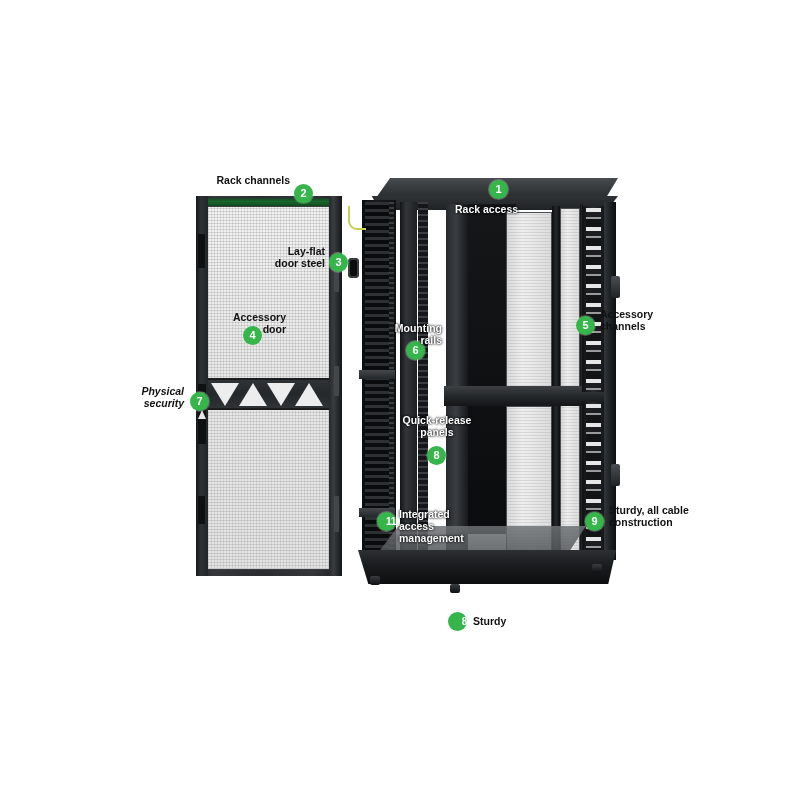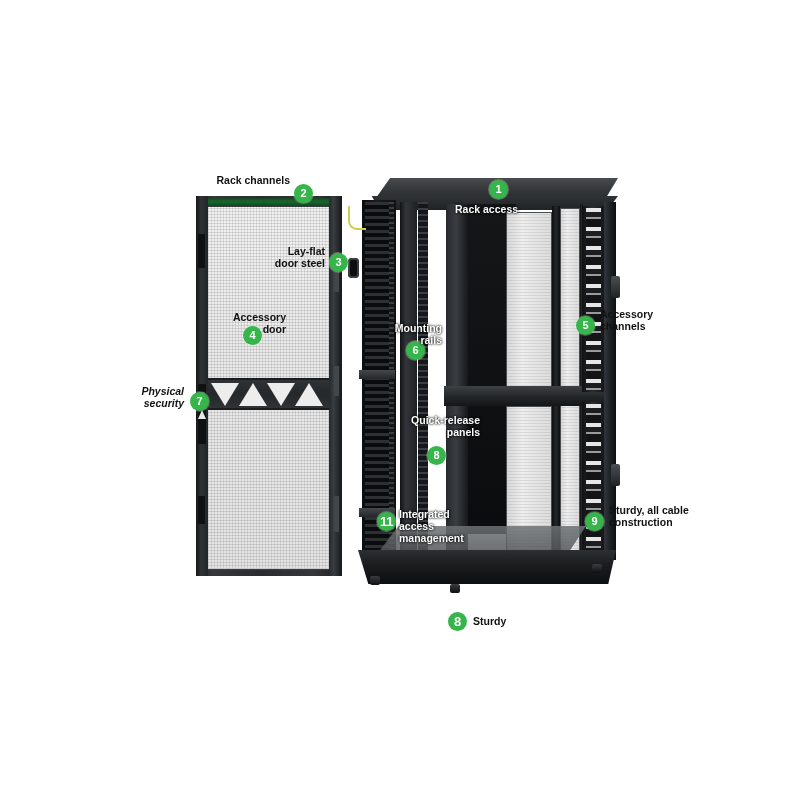--- a/index.html
+++ b/index.html
@@ -20,35 +20,35 @@
     background:#36b54a;
     color:#ffffff;
     font-size:11px;
     font-weight:bold;
     line-height:19px;
     text-align:center;
     letter-spacing:-0.3px;
     z-index:60;
     box-shadow:0 0 0 1px rgba(255,255,255,0.25);
   }
-  .badge.wide{font-size:13px;}
+  .badge.wide{font-size:10px;text-align:right;}
 
   
   .clabel{
     position:absolute;
     font-size:10.5px;
     font-weight:bold;
     line-height:12px;
     color:#111111;
     z-index:60;
     white-space:pre-line;
   }
   .clabel.light{color:#ffffff;text-shadow:0 0 3px rgba(0,0,0,.85),0 0 2px rgba(0,0,0,.9);}
   .clabel.ta-r{text-align:right;}
-  .clabel.ta-c{text-align:right;}
+  .clabel.ta-c{text-align:center;}
   .clabel.ta-l{text-align:left;}
 
   
   #door{position:absolute;left:196px;top:196px;width:146px;height:380px;z-index:20;}
   .door-frame{
     position:absolute;inset:0;
     background:linear-gradient(90deg,#232527 0%,#35383b 12%,#2a2d30 45%,#34373a 80%,#1b1d1f 100%);
     border-radius:1px;
   }
   .door-topcap{

